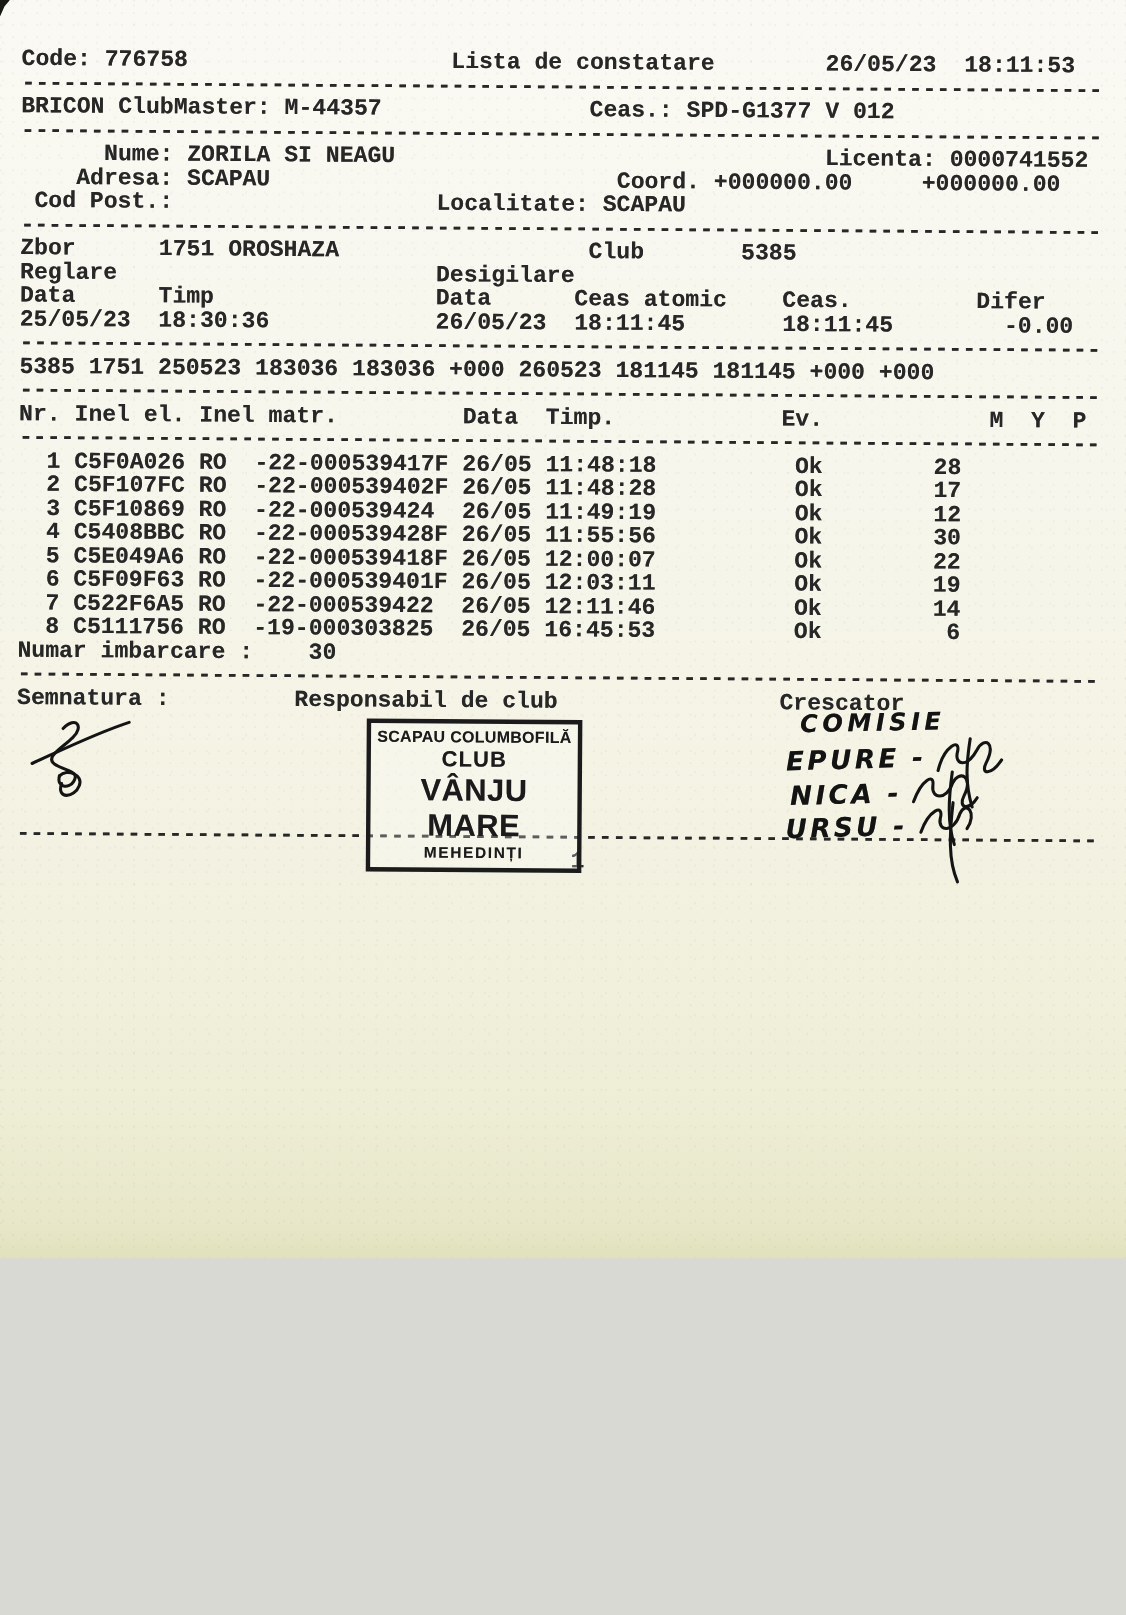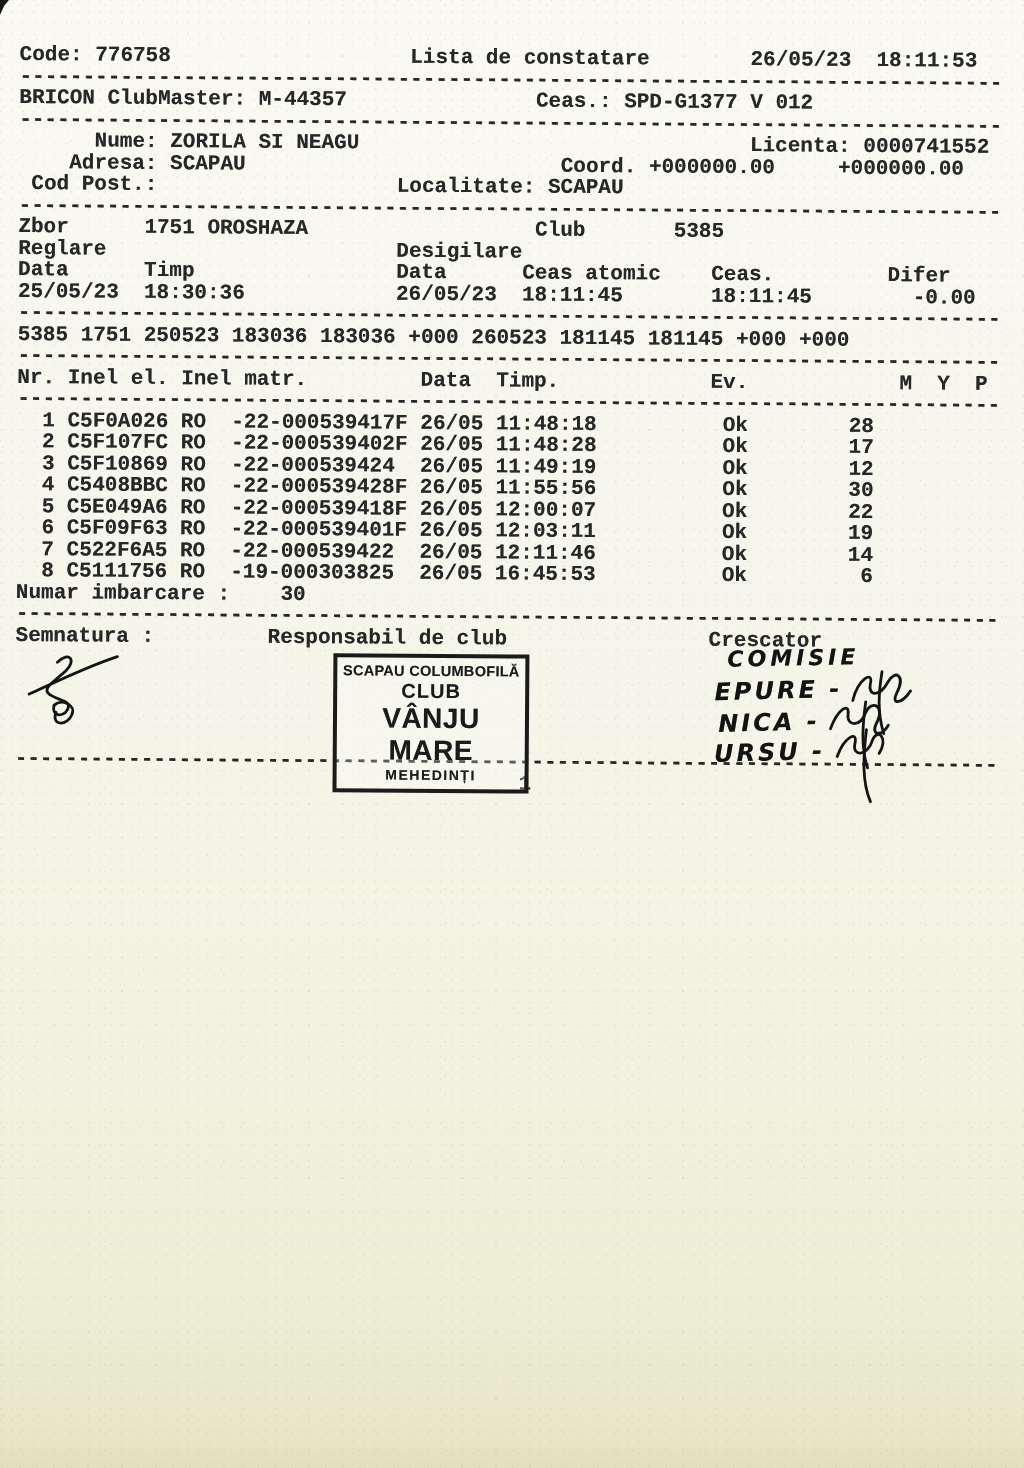--- a/index.html
+++ b/index.html
@@ -1,17 +1,17 @@
 <!DOCTYPE html>
 <html><head>
 <meta charset="utf-8">
 <style>
   html,body{margin:0;padding:0;background:#d9d9d4;}
   .scan{
-    position:relative;width:1024px;height:1468px;overflow:hidden;
+    position:relative;width:1024px;height:1144px;overflow:hidden;
     background:
       radial-gradient(circle at 1px 1px, rgba(90,90,40,0.05) 1px, transparent 1px),
       radial-gradient(circle at 3px 5px, rgba(0,0,0,0.035) 1px, transparent 1px),
       linear-gradient(180deg,#faf9f3 0%,#f7f6ec 38%,#f3f2e2 68%,#eeeed6 88%,#e8e7c9 97%,#e2e1bd 100%);
     background-size:11px 11px,17px 17px,100% 100%;
     font-family:"Liberation Mono","DejaVu Sans Mono",monospace;
   }
   .corner-mark{position:absolute;left:0;top:0;width:9px;height:15px;background:#191914;
     clip-path:polygon(0 0,100% 0,45% 40%,0 100%);}
   .tilt{position:absolute;left:0;top:0;width:1024px;transform:rotate(0.4deg);transform-origin:20px 0;}

